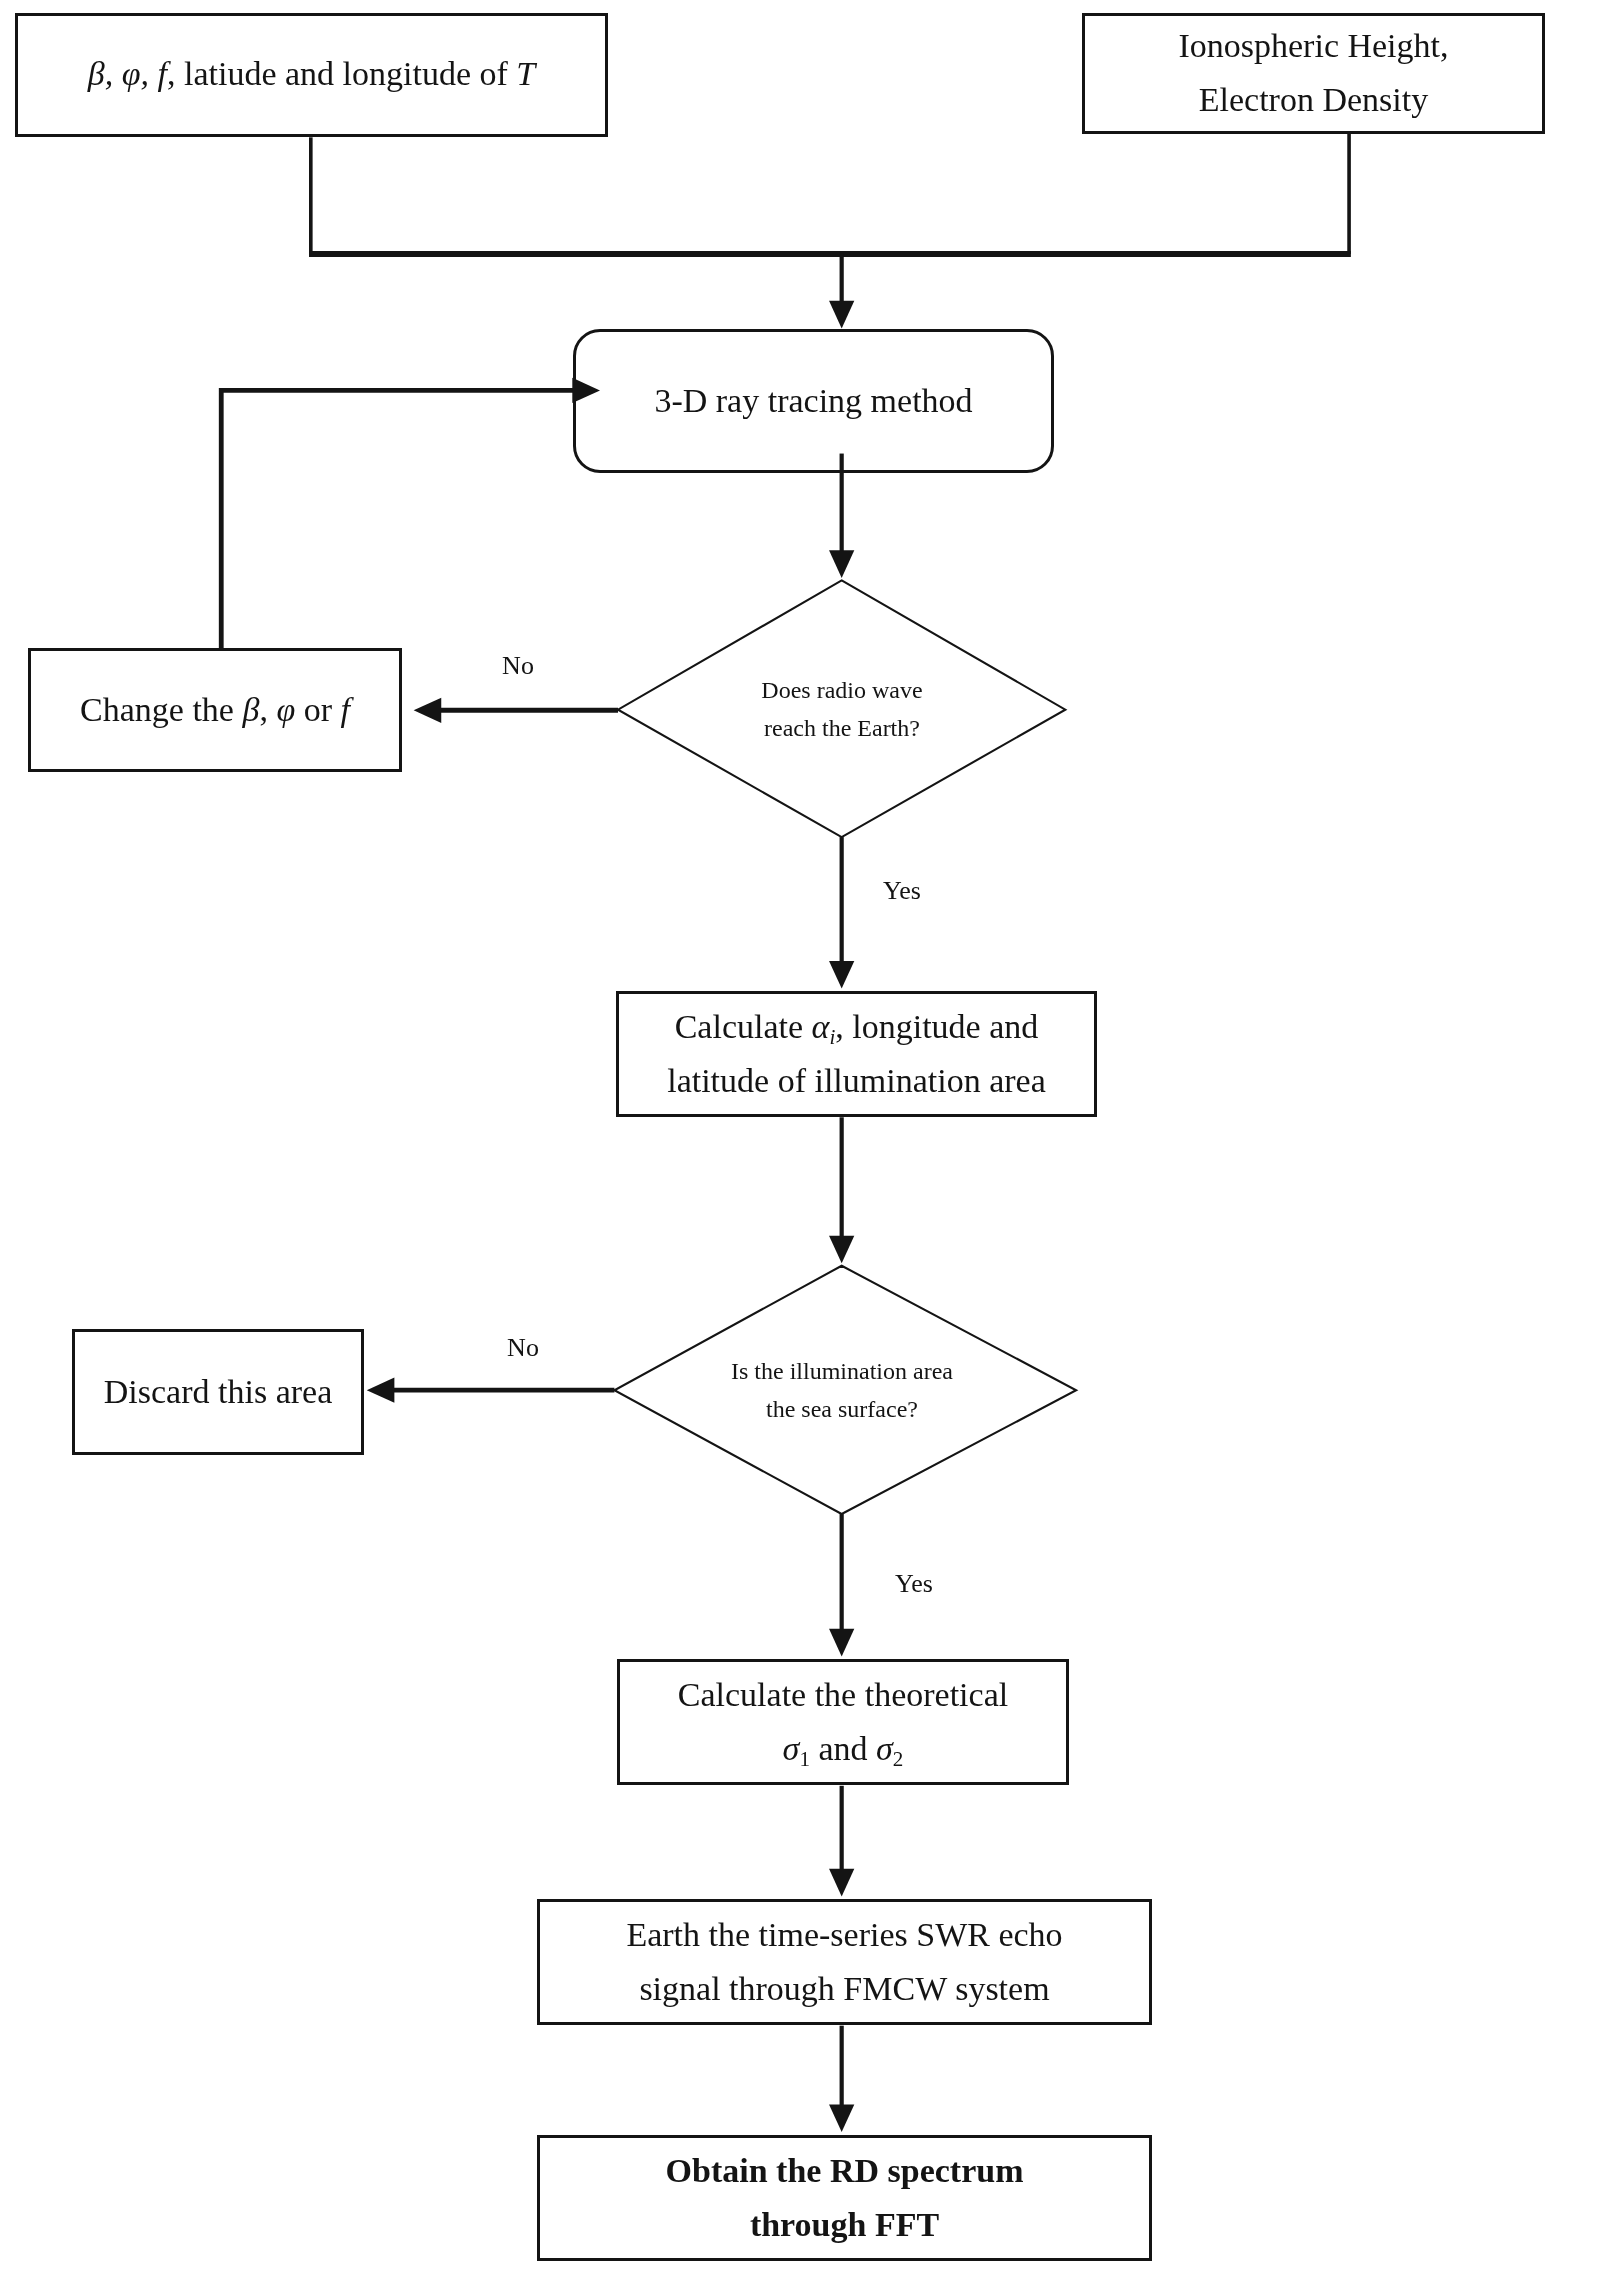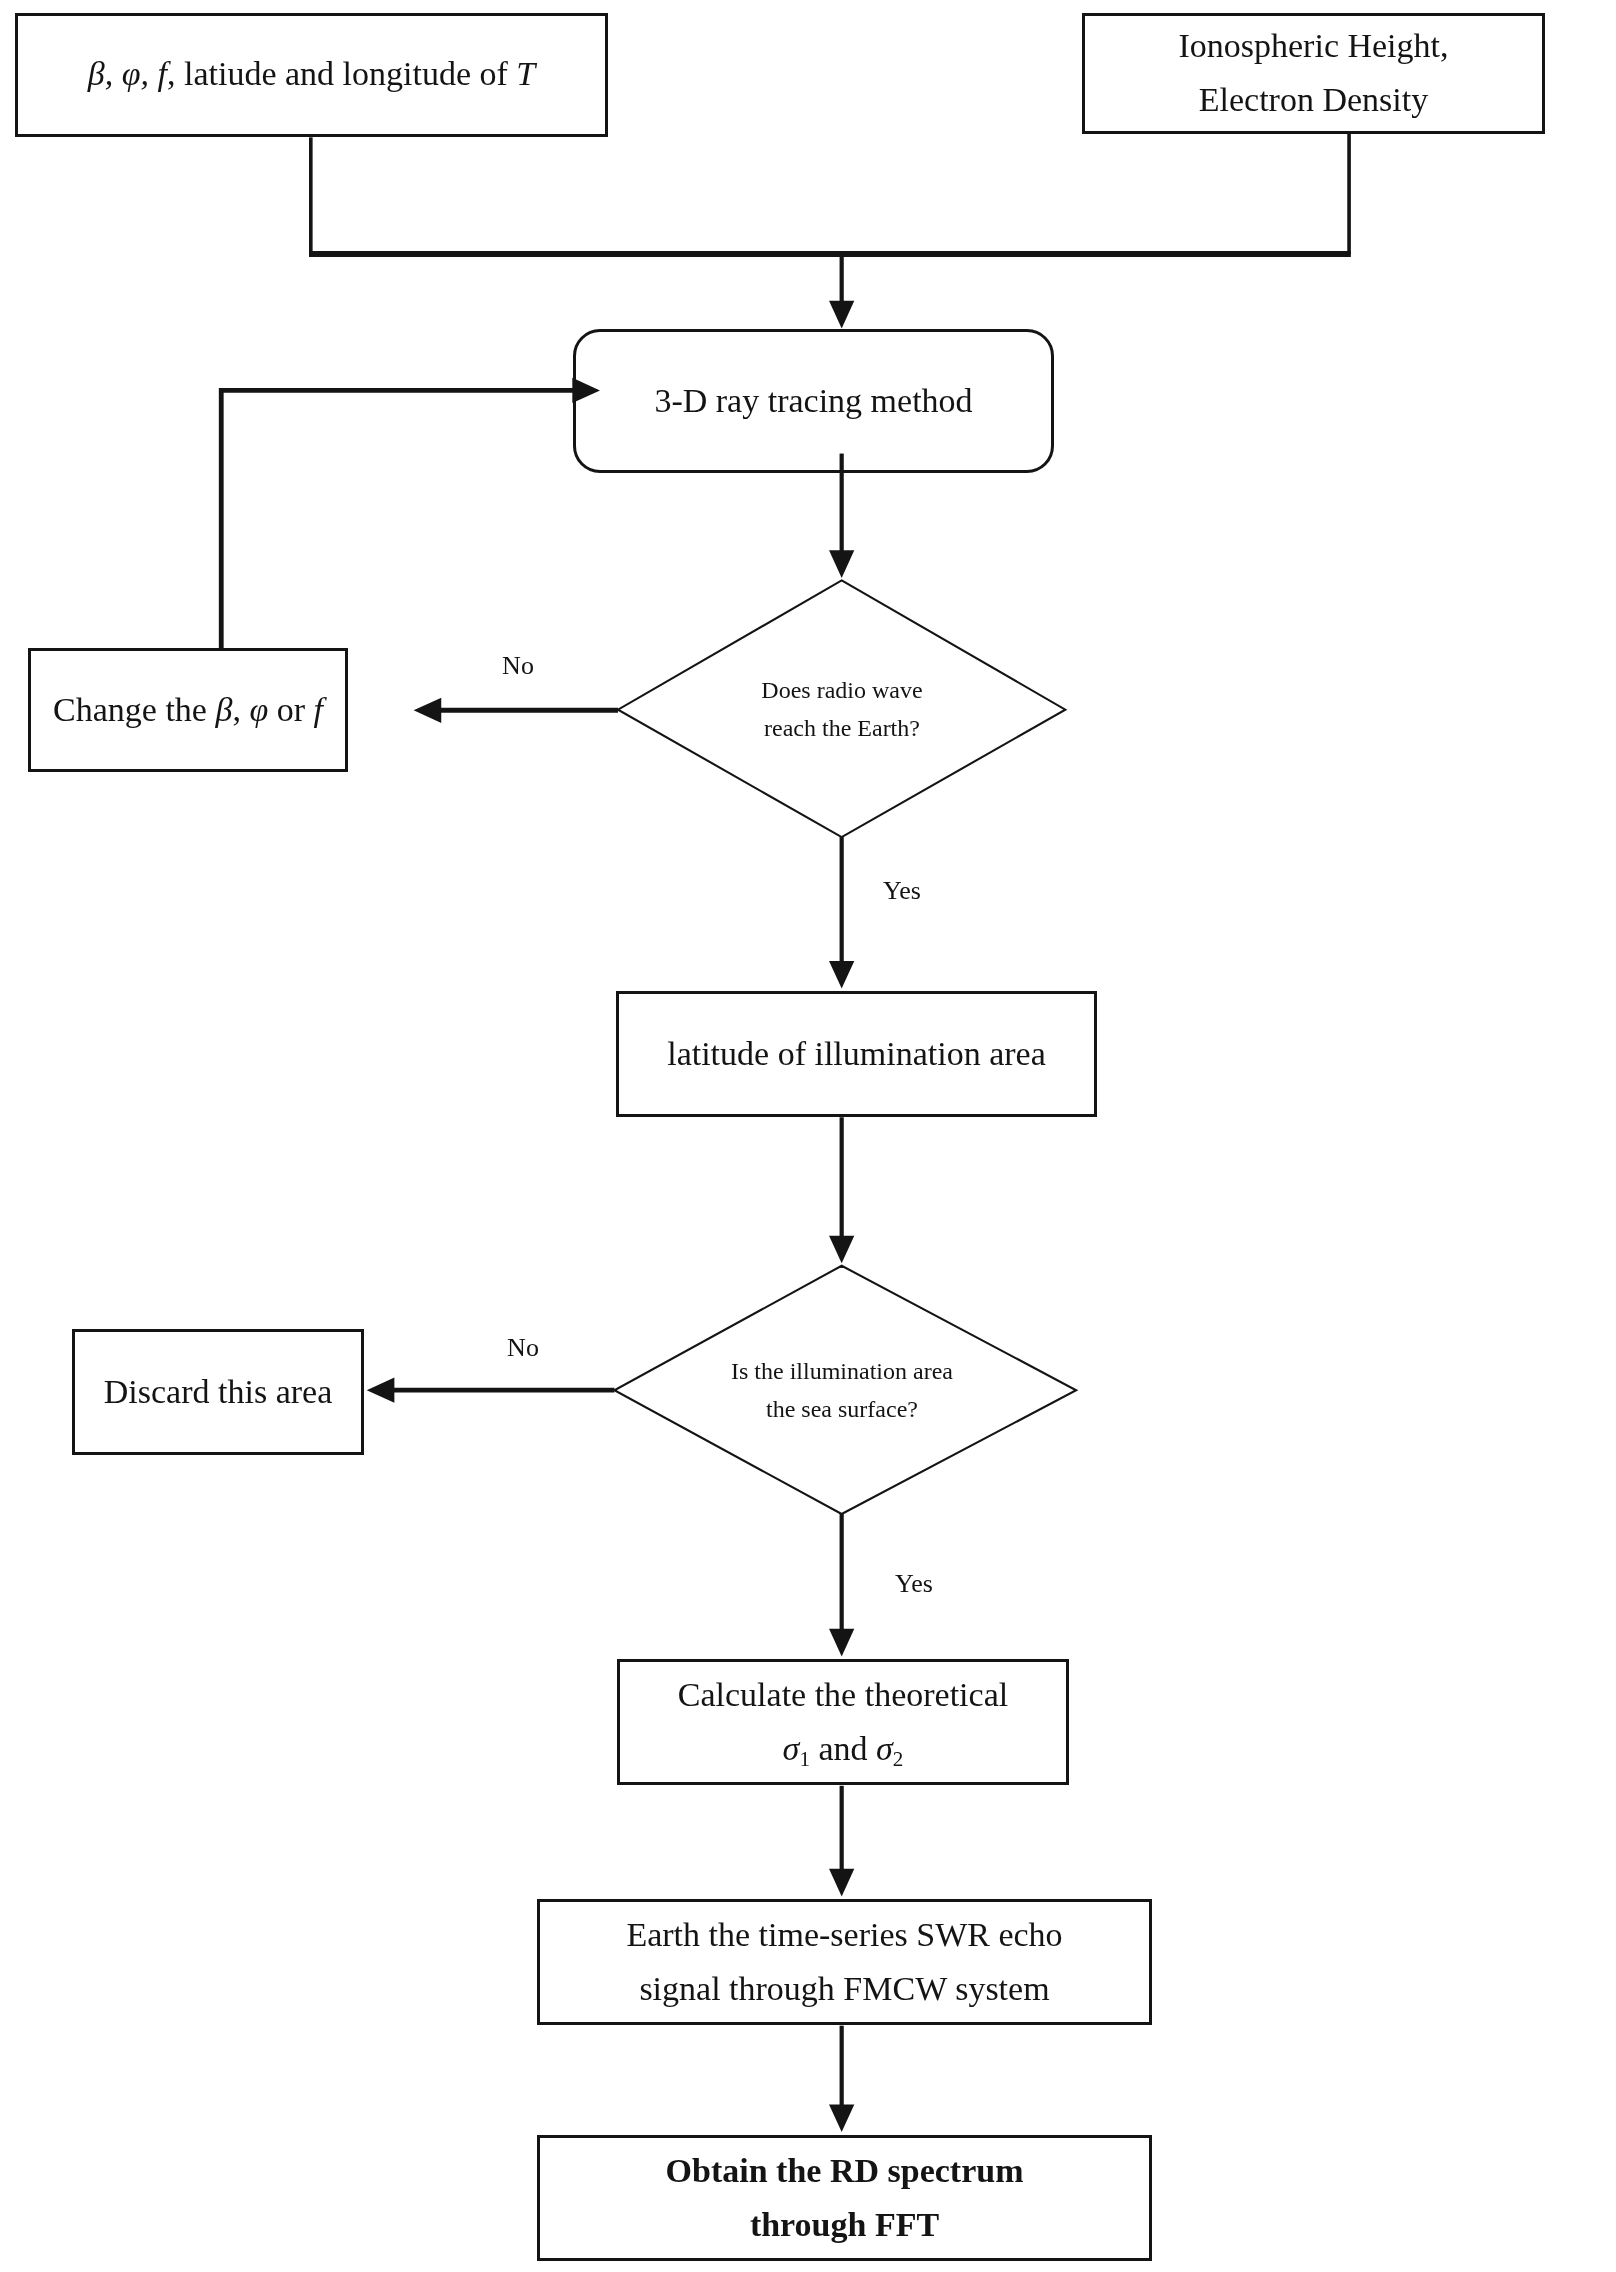--- a/index.html
+++ b/index.html
@@ -98,36 +98,37 @@
     <div>
       <div>Ionospheric Height,</div>
       <div>Electron Density</div>
     </div>
   </div>
 
   <div class="node box" style="left:573px;top:329px;width:481px;height:144px;border-radius:27px;">
     <div>3-D ray tracing method</div>
   </div>
 
-  <div class="node box" style="left:28px;top:648px;width:320px;height:124px;">
+  <div class="node box" style="left:28px;top:648px;width:374px;height:124px;">
     <div class="pad"><span>Change the </span><span class="it">β</span><span>, </span><span class="it">φ</span><span> or </span><span class="it">f</span></div>
   </div>
 
   <div class="dtext" style="left:842px;top:709px;">
     <div>Does radio wave</div>
     <div>reach the Earth?</div>
   </div>
 
   <div class="edge-label" style="left:518px;top:666px;">No</div>
   <div class="edge-label" style="left:902px;top:891px;">Yes</div>
   <div class="edge-label" style="left:523px;top:1348px;">No</div>
   <div class="edge-label" style="left:914px;top:1584px;">Yes</div>
 
   <div class="node box" style="left:616px;top:991px;width:481px;height:126px;">
     <div>
+      <div><span>Calculate </span><span class="it">α</span><sub class="it">i</sub><span>, longitude and</span></div>
       <div>latitude of illumination area</div>
     </div>
   </div>
 
   <div class="dtext" style="left:842px;top:1390px;">
     <div>Is the illumination area</div>
     <div>the sea surface?</div>
   </div>
 
   <div class="node box" style="left:72px;top:1329px;width:292px;height:126px;">

